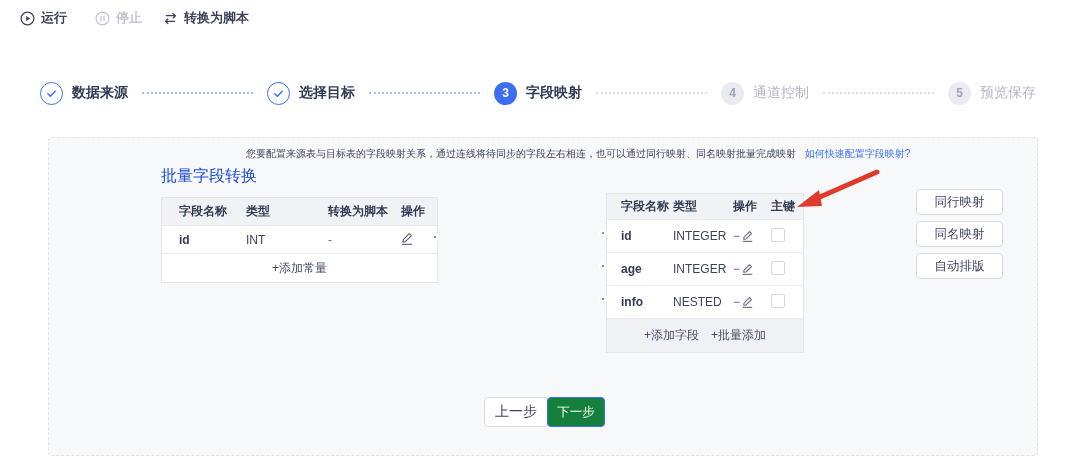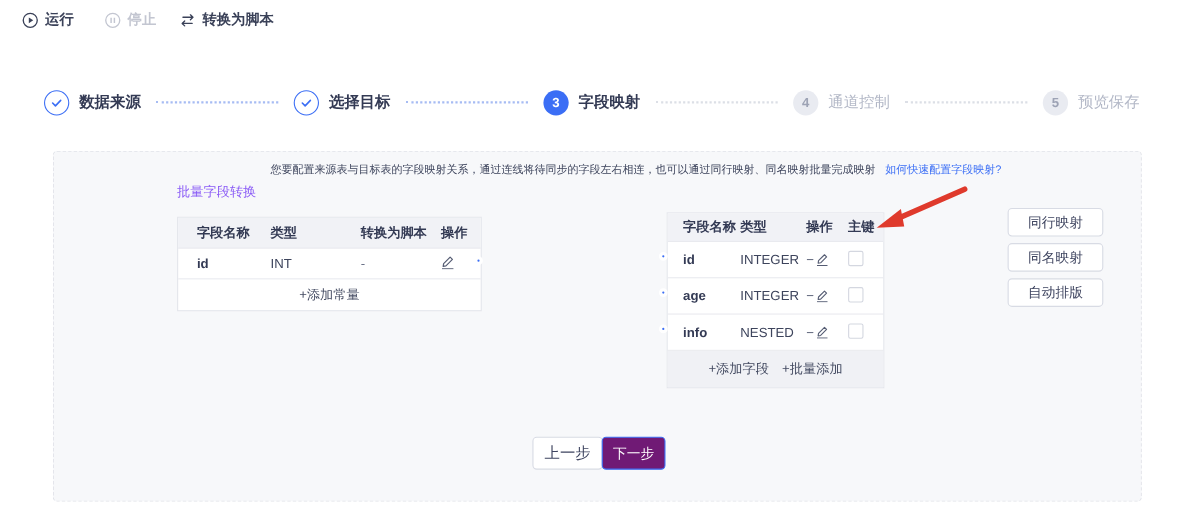--- a/index.html
+++ b/index.html
@@ -27,21 +27,21 @@
   .step-label { font-size:14px; font-weight:700; color:#333A54; }
   .step-label.pending { color:#b3b8c7; font-weight:500; }
   .connector { flex:1; height:0; border-top:2px dotted #a7bcf3; margin:0 14px; }
   .connector.gray { border-top-color:#dcdfe6; }
 
   
   .panel { position:absolute; left:48px; top:137px; width:990px; height:319px;
     background:#f7f8fa; border:1px dashed #e1e3e9; border-radius:4px; }
   .intro { position:absolute; left:197px; top:9px; font-size:10px; color:#3d445c; white-space:nowrap; }
   .intro a { color:#3B6EF5; text-decoration:none; margin-left:6px; cursor:pointer; }
-  .link-batch { position:absolute; left:112px; top:28px; font-size:12px; color:#8b5cf6; cursor:pointer; }
+  .link-batch { position:absolute; left:112px; top:28px; font-size:16px; color:#1d4ed8; cursor:pointer; }
 
   
   .tbl { position:absolute; background:#fff; border:1px solid #e3e5eb; font-size:12px; color:#3d445c; }
   .tbl .trow { display:flex; align-items:center; border-bottom:1px solid #e9eaef; }
   .tbl .trow:last-child { border-bottom:none; }
   .tbl .thead { background:#f1f2f6; font-weight:700; color:#333A54; }
 
   .src-tbl { left:112px; top:59px; width:277px; }
   .src-tbl .trow { height:28px; padding-left:17px; }
   .src-c1 { width:67px; } .src-c2 { width:82px; } .src-c3 { width:73px; } .src-c4 { flex:1; }
@@ -72,21 +72,21 @@
 
   
   .side-btns { position:absolute; left:867px; top:51px; display:flex; flex-direction:column; gap:6px; }
   .side-btn { width:87px; height:26px; background:#fff; border:1px solid #d8dbe4; border-radius:4px;
     font-size:12.5px; color:#3f4560; display:flex; align-items:center; justify-content:center; cursor:pointer; }
 
   
   .btn-prev { position:absolute; left:435px; top:259px; width:64px; height:30px; background:#fff;
     border:1px solid #d8dbe4; border-radius:4px; font-size:14px; color:#3f4560;
     display:flex; align-items:center; justify-content:center; cursor:pointer; }
-  .btn-next { position:absolute; left:498px; top:259px; width:58px; height:30px; background:#701a75;
+  .btn-next { position:absolute; left:498px; top:259px; width:58px; height:30px; background:#15803d;
     border:1px solid #3B6EF5; border-radius:4px; font-size:12.5px; color:#fff;
     display:flex; align-items:center; justify-content:center; cursor:pointer; }
 </style>
 </head>
 <body>
 
 <div class="stage">
 
   <div class="tb-item tb-run">
     <span>

